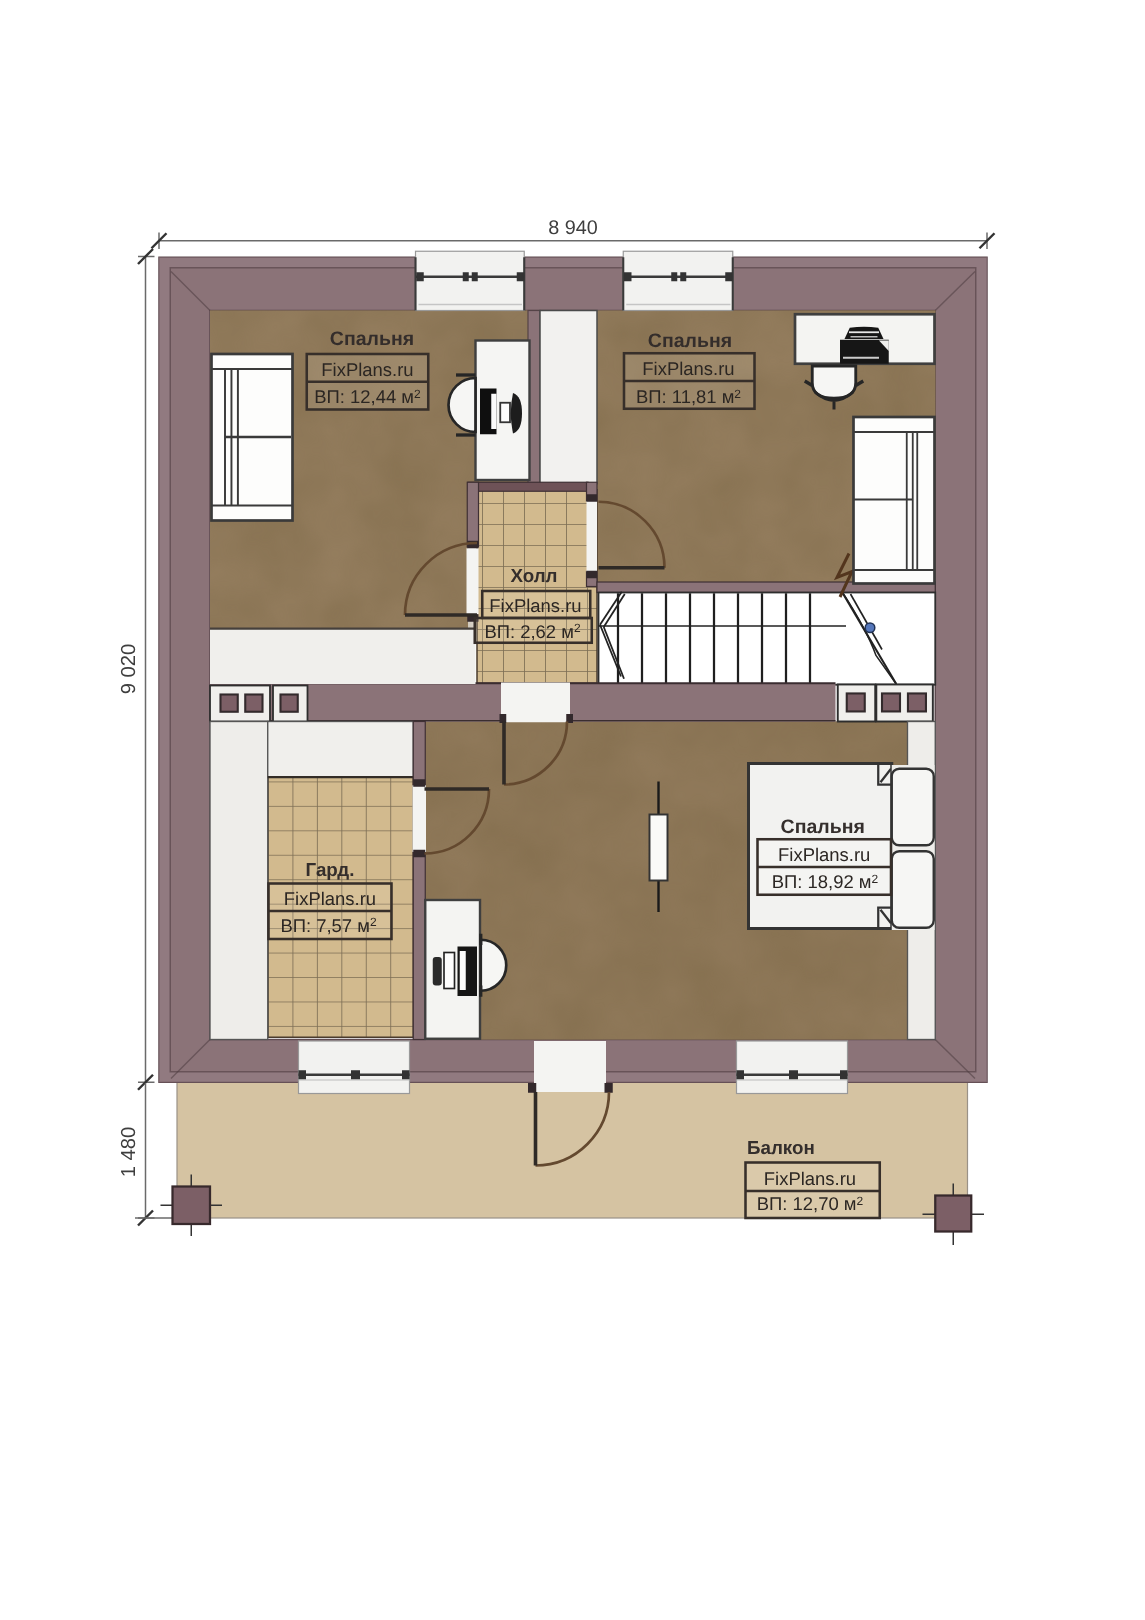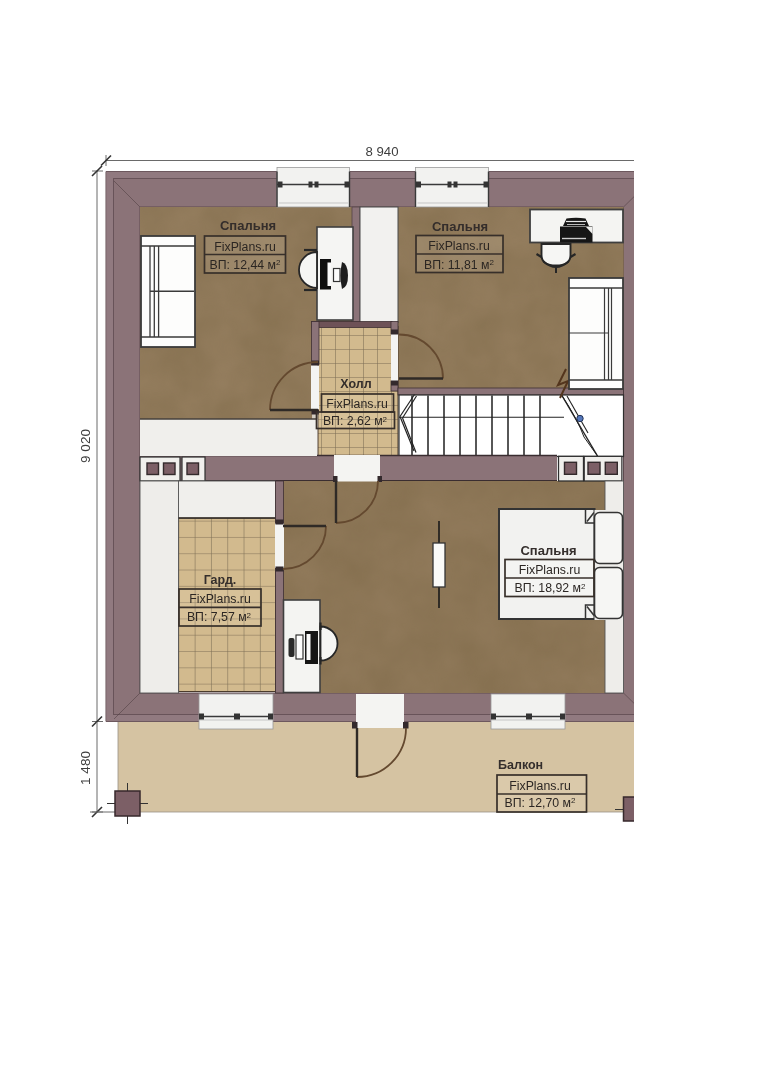--- a/index.html
+++ b/index.html
@@ -1,16 +1,16 @@
 <!DOCTYPE html>
 <html><head>
 <meta charset="utf-8">
 <style>
   html,body{margin:0;padding:0;background:#ffffff;}
-  .page{width:634px;height:1080px;position:relative;background:#ffffff;overflow:hidden;}
+  .page{width:763px;height:1080px;position:relative;background:#ffffff;overflow:hidden;}
   svg{display:block;}
   text{font-family:"Liberation Sans",sans-serif;opacity:0.99;}
 </style>
 </head>
 <body>
 <div class="page">
 <svg width="763" height="1080" viewBox="0 0 763 1080">
 <defs>
   <pattern id="tiles" width="16.3" height="16.3" patternUnits="userSpaceOnUse">
     <rect width="16.3" height="16.3" fill="#d2ba8e"></rect>

